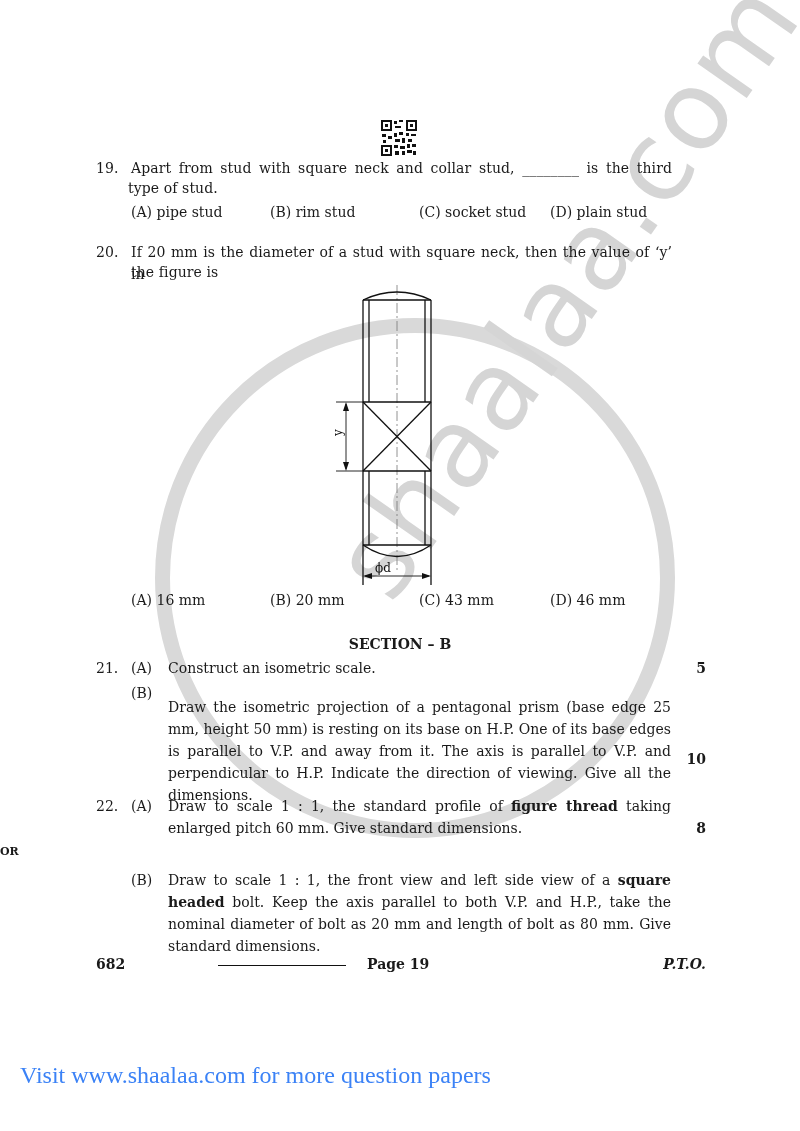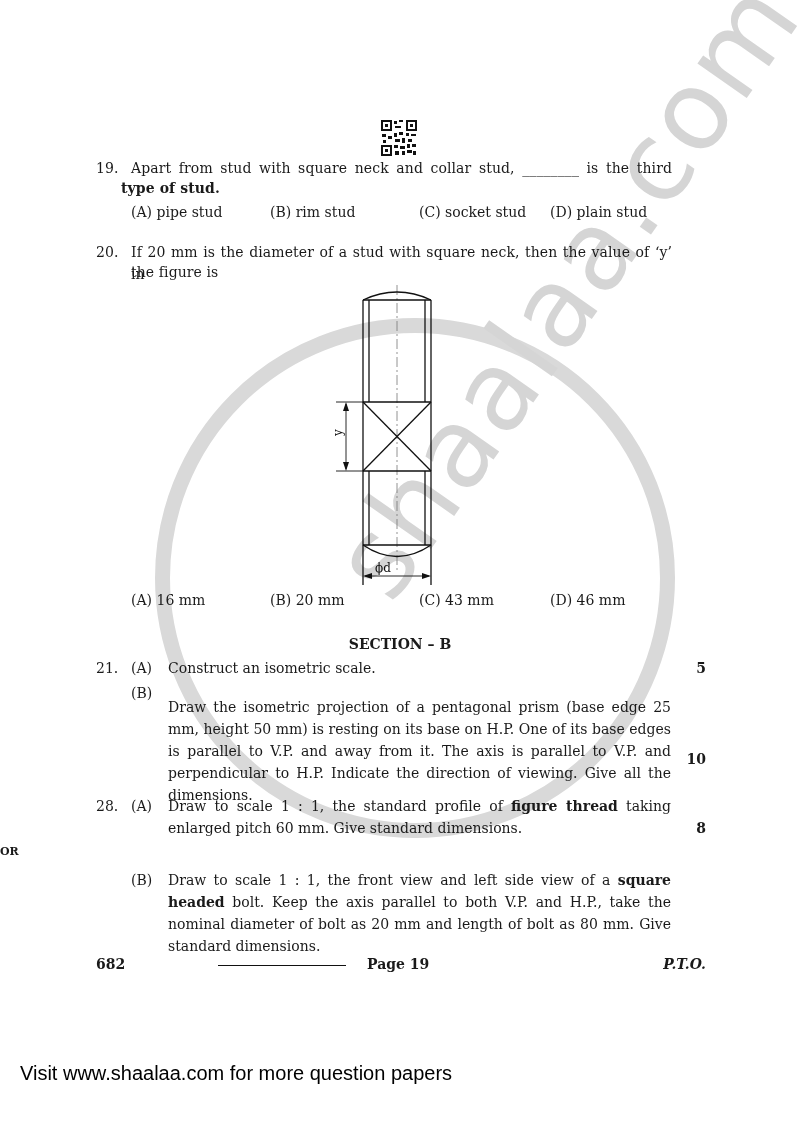--- a/index.html
+++ b/index.html
@@ -11,22 +11,22 @@
   .sub { position:absolute; left:131px; font-size:14px; }
   .body-txt { position:absolute; left:168px; width:503px; font-size:14px; line-height:22px; text-align:justify; }
   .marks { position:absolute; right:94px; font-size:14px; font-weight:bold; }
   b { font-weight:bold; }
   .opt { position:absolute; font-size:14px; }
   .watermark { position:absolute; left:155px; top:318px; width:520px; height:520px;
                border:15px solid #d9d9d9; border-radius:50%; box-sizing:border-box; }
   .wm-text { position:absolute; left:360px; top:520px; font-family:"DejaVu Sans", sans-serif;
              font-size:110px; color:#d5d5d5; transform:rotate(-55deg); transform-origin:left center;
              white-space:nowrap; letter-spacing:2px; }
-  .footer-visit { position:absolute; left:20px; top:1062px; font-family:Liberation Sans, sans-serif;
-                  font-size:20px; color:#000000; }
+  .footer-visit { position:absolute; left:20px; top:1062px; font-family:Liberation Serif, serif;
+                  font-size:24px; color:#3b82f6; }
   .qr { position:absolute; left:381px; top:120px; width:36px; height:36px; }
 </style>
 </head>
 <body>
 
 <div class="watermark"></div>
 <div class="wm-text">shaalaa.com</div>
 
 <svg class="qr" viewBox="0 0 36 36">
   <rect x="0" y="0" width="36" height="36" fill="#fff"></rect>
@@ -60,21 +60,21 @@
       <rect x="14" y="31" width="4" height="4"></rect>
     <rect x="21" y="31" width="3" height="4"></rect>
       <rect x="26" y="30" width="5" height="3"></rect>
       <rect x="32" y="31" width="3" height="4"></rect>
   </g>
 </svg>
 
 <div>
   <span class="num txt" style="top:157px;">19.</span>
   <span class="abs txt" style="left:131px; top:157px; width:541px; text-align:justify; text-align-last:justify;">Apart from stud with square neck and collar stud, ________ is the third</span>
-  <span class="abs txt" style="left:121px; top:177px;font-weight:bold;">type of stud.</span>
+  <span class="abs txt" style="left:128px; top:177px;">type of stud.</span>
   <div>
     <span class="opt" style="left:131px; top:204px;"><span>(A)</span>&nbsp;<span>pipe stud</span></span>
     <span class="opt" style="left:270px; top:204px;"><span>(B)</span>&nbsp;<span>rim stud</span></span>
     <span class="opt" style="left:419px; top:204px;"><span>(C)</span>&nbsp;<span>socket stud</span></span>
     <span class="opt" style="left:550px; top:204px;"><span>(D)</span>&nbsp;<span>plain stud</span></span>
   </div>
 </div>
 
 <div>
   <span class="num txt" style="top:241px;">20.</span>
@@ -137,21 +137,21 @@
   <span class="sub" style="top:660px;">(A)</span>
   <span class="body-txt" style="top:657px;">Construct an isometric scale.</span>
   <span class="marks" style="top:660px;">5</span>
 
   <span class="sub" style="top:685px;">(B)</span>
   <span class="body-txt" style="top:696px;">Draw the isometric projection of a pentagonal prism (base edge 25 mm, height 50 mm) is resting on its base on H.P. One of its base edges is parallel to V.P. and away from it. The axis is parallel to V.P. and perpendicular to H.P. Indicate the direction of viewing. Give all the dimensions.</span>
   <span class="marks" style="top:751px;">10</span>
 </div>
 
 <div>
-  <span class="num" style="top:798px;">28.</span>
+  <span class="num" style="top:798px;">22.</span>
   <span class="sub" style="top:798px;">(A)</span>
   <span class="body-txt" style="top:795px;"><span>Draw to scale 1 : 1, the standard profile of </span><b>figure thread</b><span> taking enlarged pitch 60 mm. Give standard dimensions.</span></span>
   <span class="marks" style="top:820px;">8</span>
 
   <div class="abs" style="left:0; width:800px; top:845px; text-align:left; font-size:11px; font-weight:bold;">OR</div>
 
   <span class="sub" style="top:872px;">(B)</span>
   <span class="body-txt" style="top:869px;"><span>Draw to scale 1 : 1, the front view and left side view of a </span><b>square headed</b><span> bolt. Keep the axis parallel to both V.P. and H.P., take the nominal diameter of bolt as 20 mm and length of bolt as 80 mm. Give standard dimensions.</span></span>
 </div>
 

